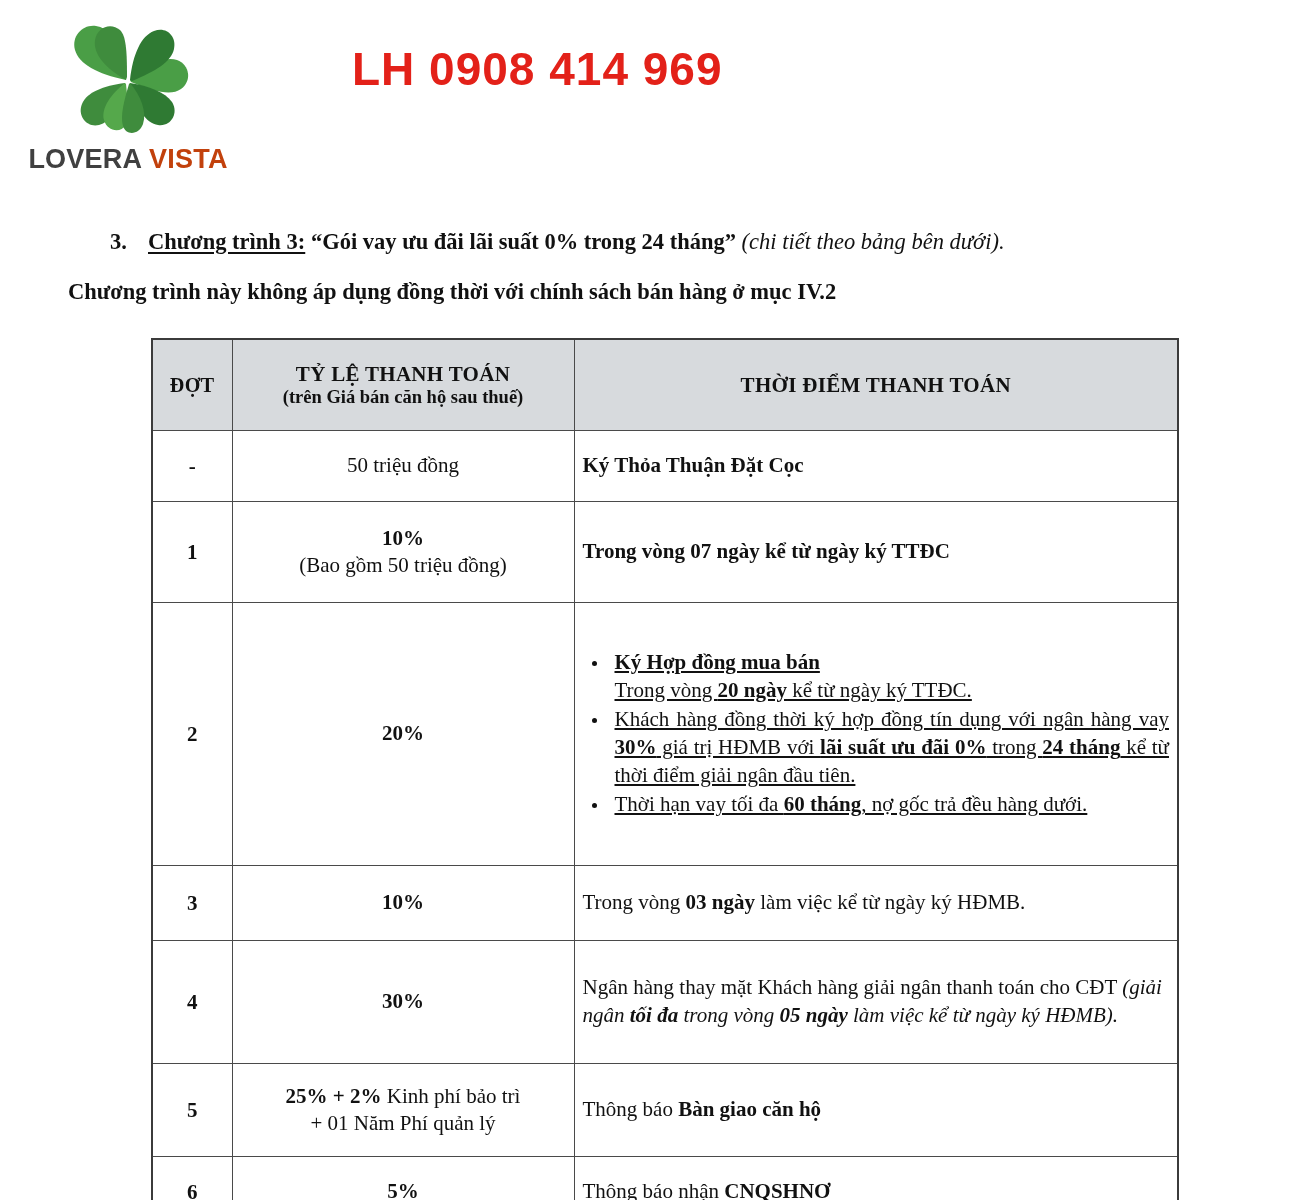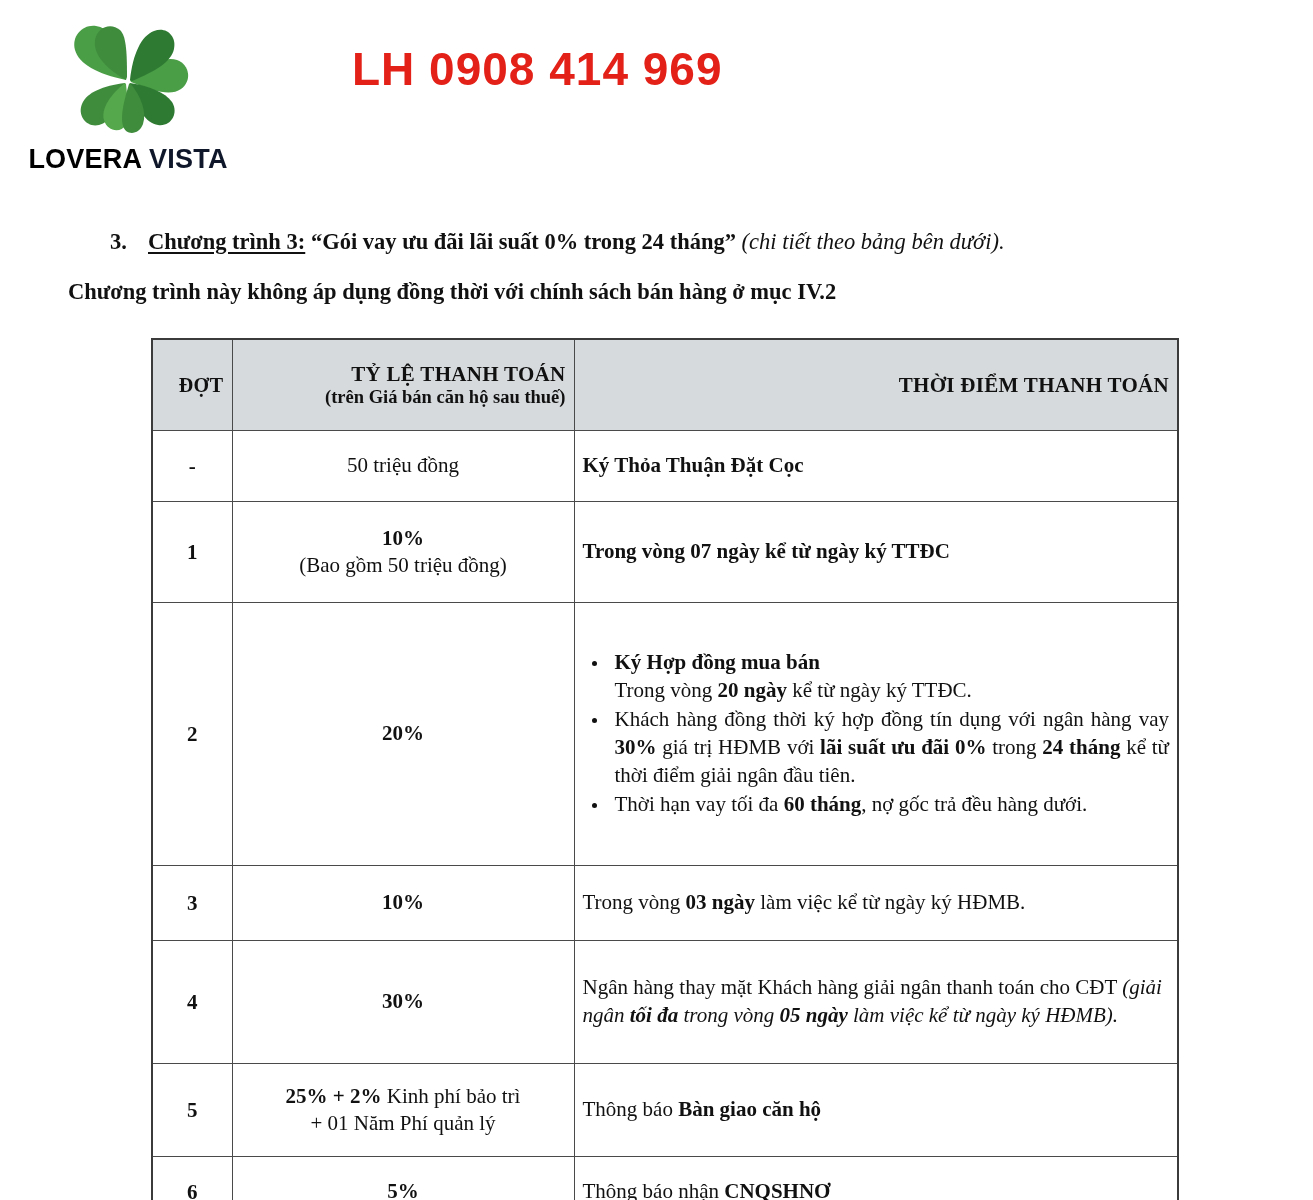--- a/index.html
+++ b/index.html
@@ -40,22 +40,22 @@
 
   .brand-wordmark {
     margin-top: 2px;
     font-family: "Liberation Sans", "DejaVu Sans", sans-serif;
     font-weight: bold;
     font-size: 27px;
     letter-spacing: 0.2px;
     line-height: 1;
     white-space: nowrap;
   }
-  .brand-word-lovera { color: #000000; }
-  .brand-word-vista  { color: #0f172a; margin-left: 7px; }
+  .brand-word-lovera { color: #404040; }
+  .brand-word-vista  { color: #c2410c; margin-left: 7px; }
 
   .hotline {
     position: absolute;
     left: 352px;
     top: 42px;
     font-family: "Liberation Sans", "DejaVu Sans", sans-serif;
     font-weight: bold;
     font-size: 46px;
     letter-spacing: 1px;
     color: #e32119;
@@ -124,21 +124,21 @@
     vertical-align: middle;
     padding: 6px 8px;
   }
 
   col.col-dot   { width: 80px; }
   col.col-ratio { width: 342px; }
   col.col-time  { width: auto; }
 
   thead th {
     background: #d7dadd;
-    text-align: right;
+    text-align: center;
     font-weight: bold;
     height: 78px;
   }
   .th-dot    { font-size: 20px; letter-spacing: 0.5px; }
   .th-ratio-main { font-size: 21px; letter-spacing: 0.3px; }
   .th-ratio-sub  { font-size: 18.5px; font-weight: bold; }
   .th-time   { font-size: 21px; letter-spacing: 0.3px; }
 
   td.cell-dot {
     text-align: center;
@@ -162,20 +162,21 @@
   .ital { font-style: italic; }
   .bold-ital { font-weight: bold; font-style: italic; }
 
   .ratio-sub { font-weight: normal; }
 
   
   ul.time-bullets {
     margin: 2px 0 2px 0;
     padding-left: 26px;
     list-style: disc;
+    text-decoration: underline;
   }
   ul.time-bullets > li {
     margin: 0 0 2px 0;
     padding-left: 6px;
   }
   ul.time-bullets > li::marker { font-size: 17px; }
   .bullet-indent { display: block; }
 
   .just { text-align: justify; }
 

